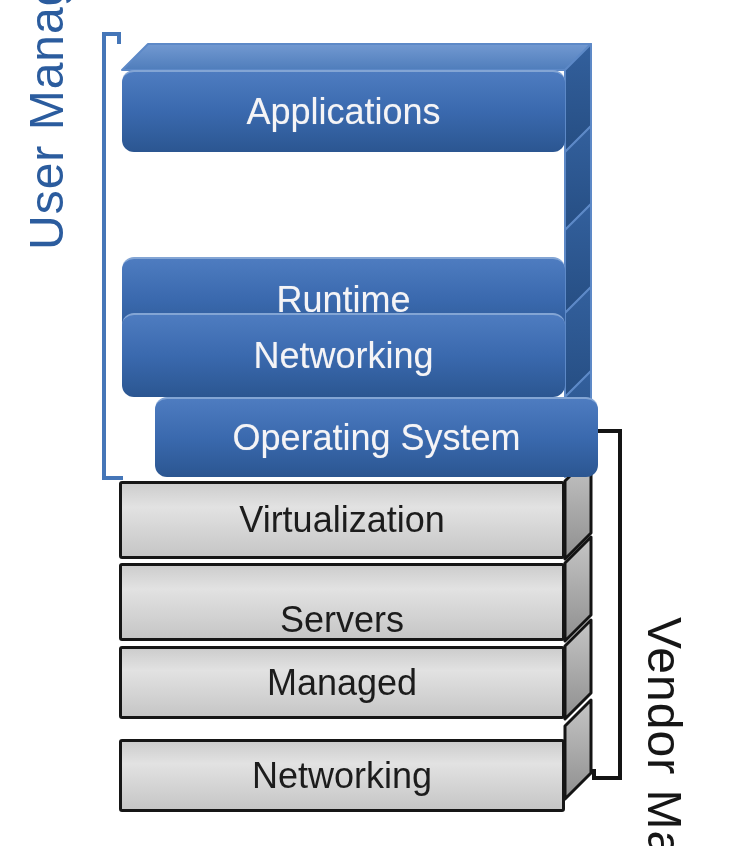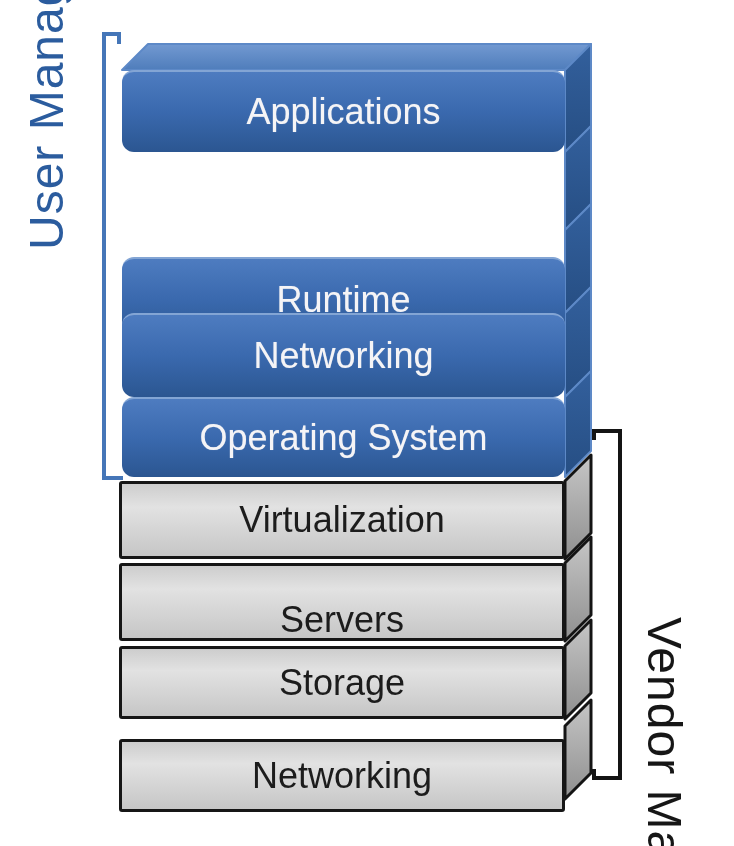--- a/index.html
+++ b/index.html
@@ -94,32 +94,32 @@
 
   <div class="layer blue" style="top:70px;height:82px;">
     <span>Applications</span>
   </div>
   <div class="layer blue" style="top:230px;height:83px;margin-top:27px;">
     <span>Runtime</span>
   </div>
   <div class="layer blue" style="top:313px;height:84px;">
     <span>Networking</span>
   </div>
-  <div class="layer blue" style="top:397px;height:80px;">
+  <div class="layer blue" style="top:397px;height:80px;margin-left:33px;">
     <span>Operating System</span>
   </div>
 
   <div class="layer gray" style="top:481px;height:78px;">
     <span>Virtualization</span>
   </div>
   <div class="layer gray" style="top:563px;height:78px;align-items:flex-end;">
     <span>Servers</span>
   </div>
   <div class="layer gray" style="top:646px;height:73px;">
-    <span>Storage</span>
+    <span>Managed</span>
   </div>
   <div class="layer gray" style="top:726px;height:73px;margin-top:13px;">
     <span>Networking</span>
   </div>
 
   <div class="rot-label user" style="left:46px;top:250px;">
     <span>User Managed</span>
   </div>
   <div class="rot-label vendor" style="left:664px;top:617px;">
     <span>Vendor Managed</span>

